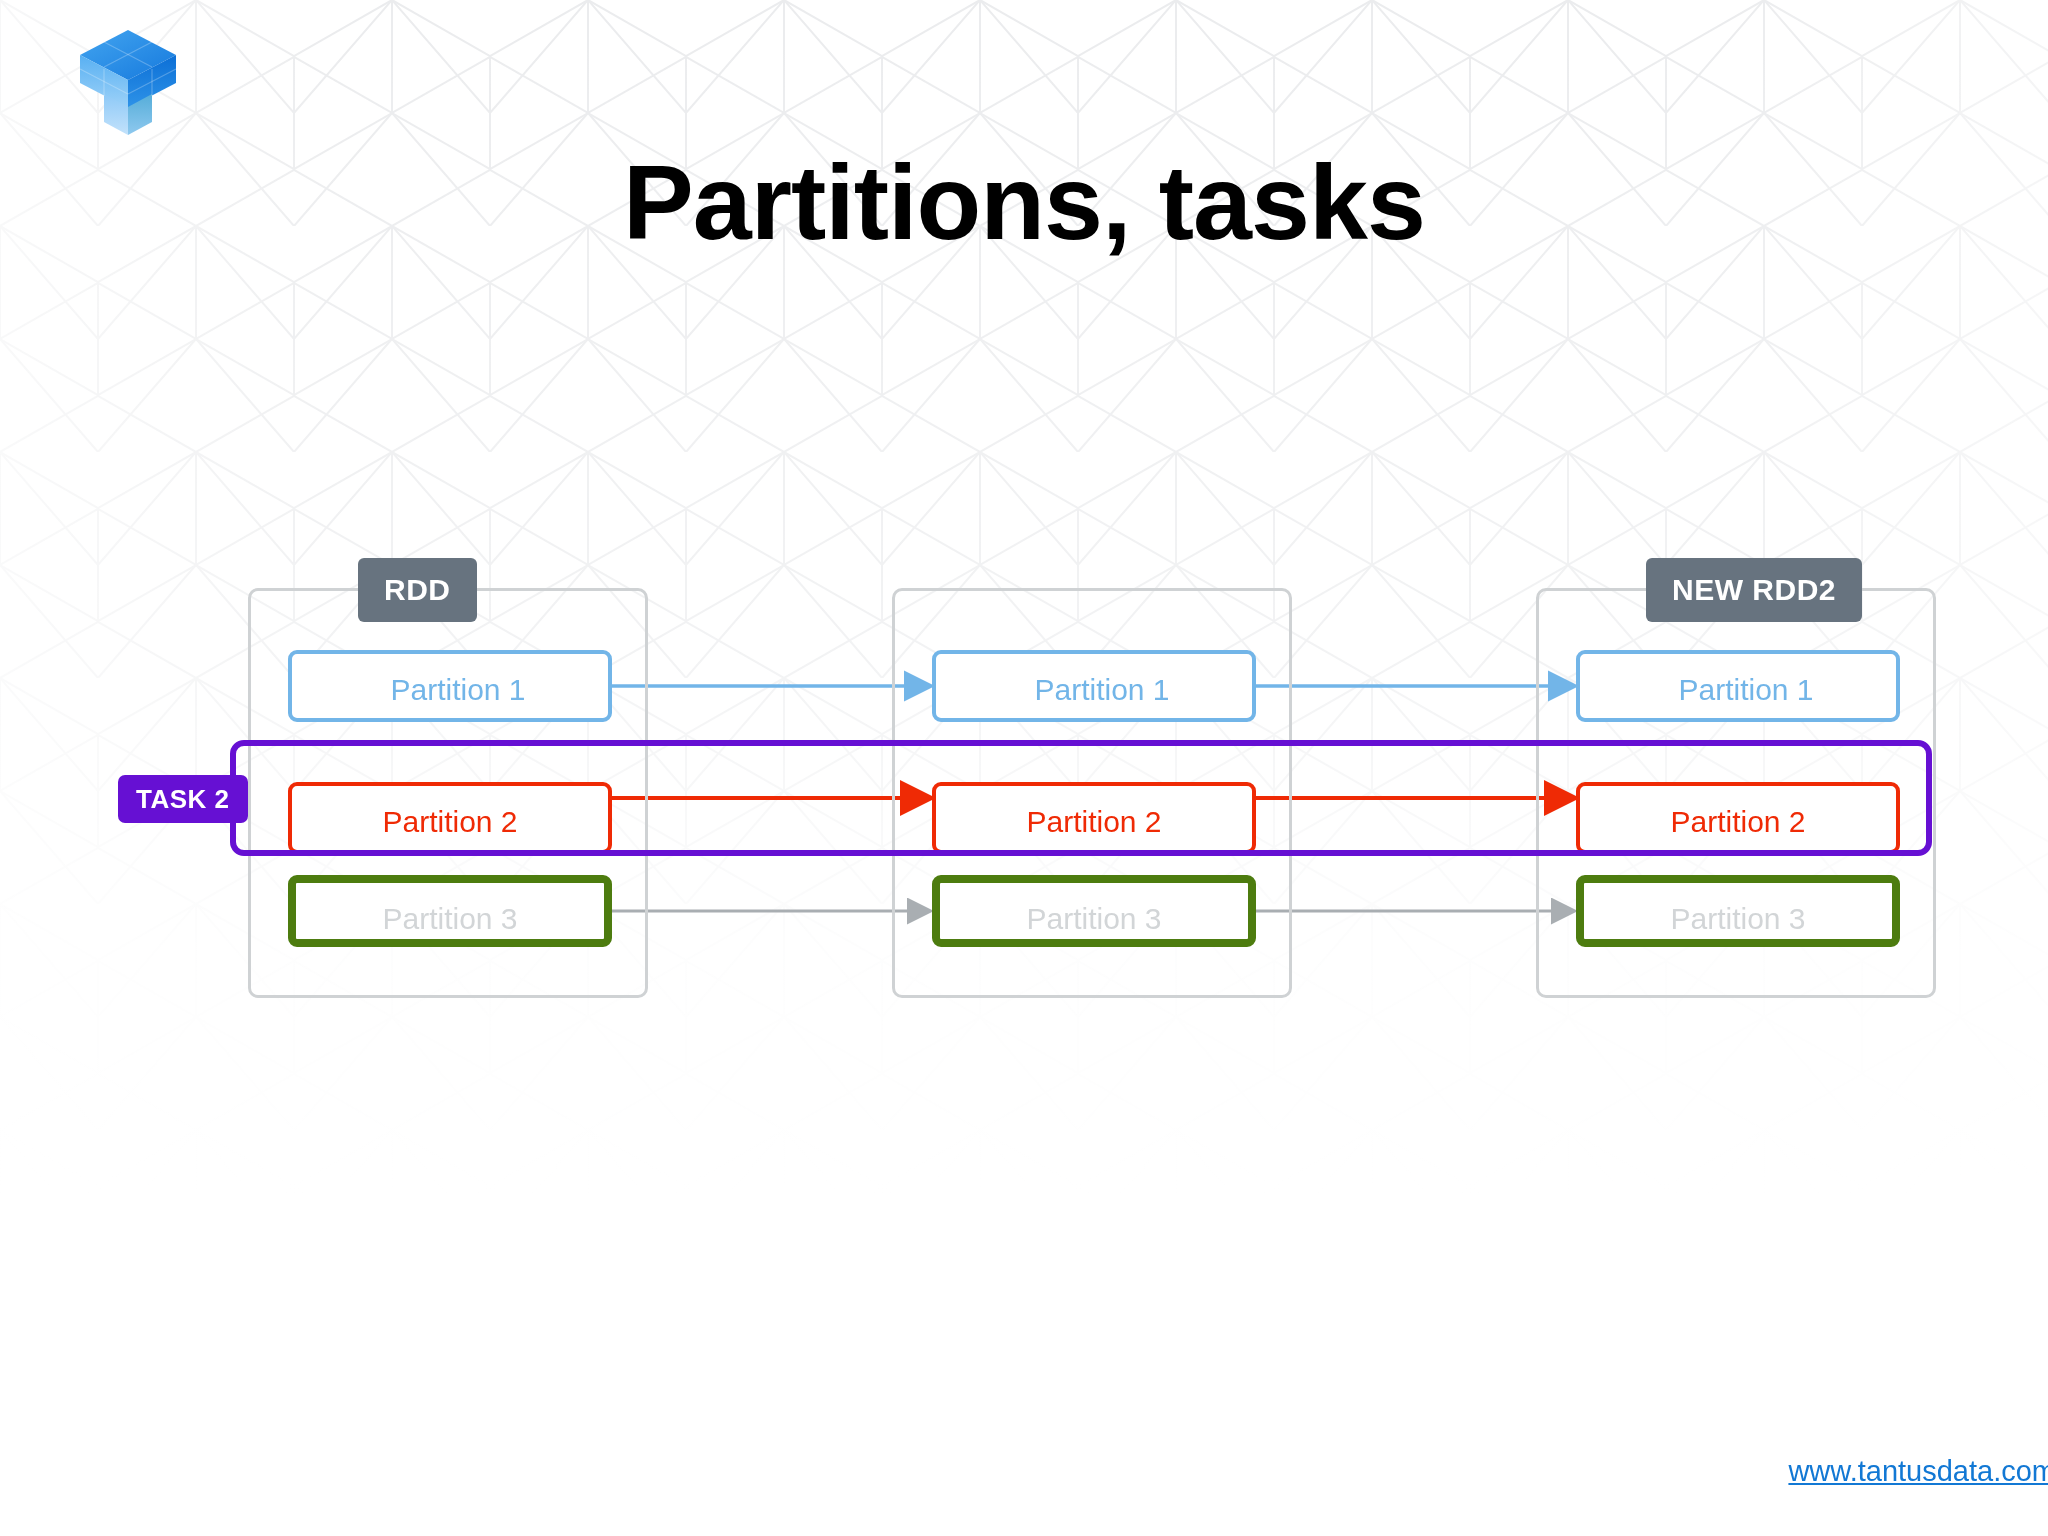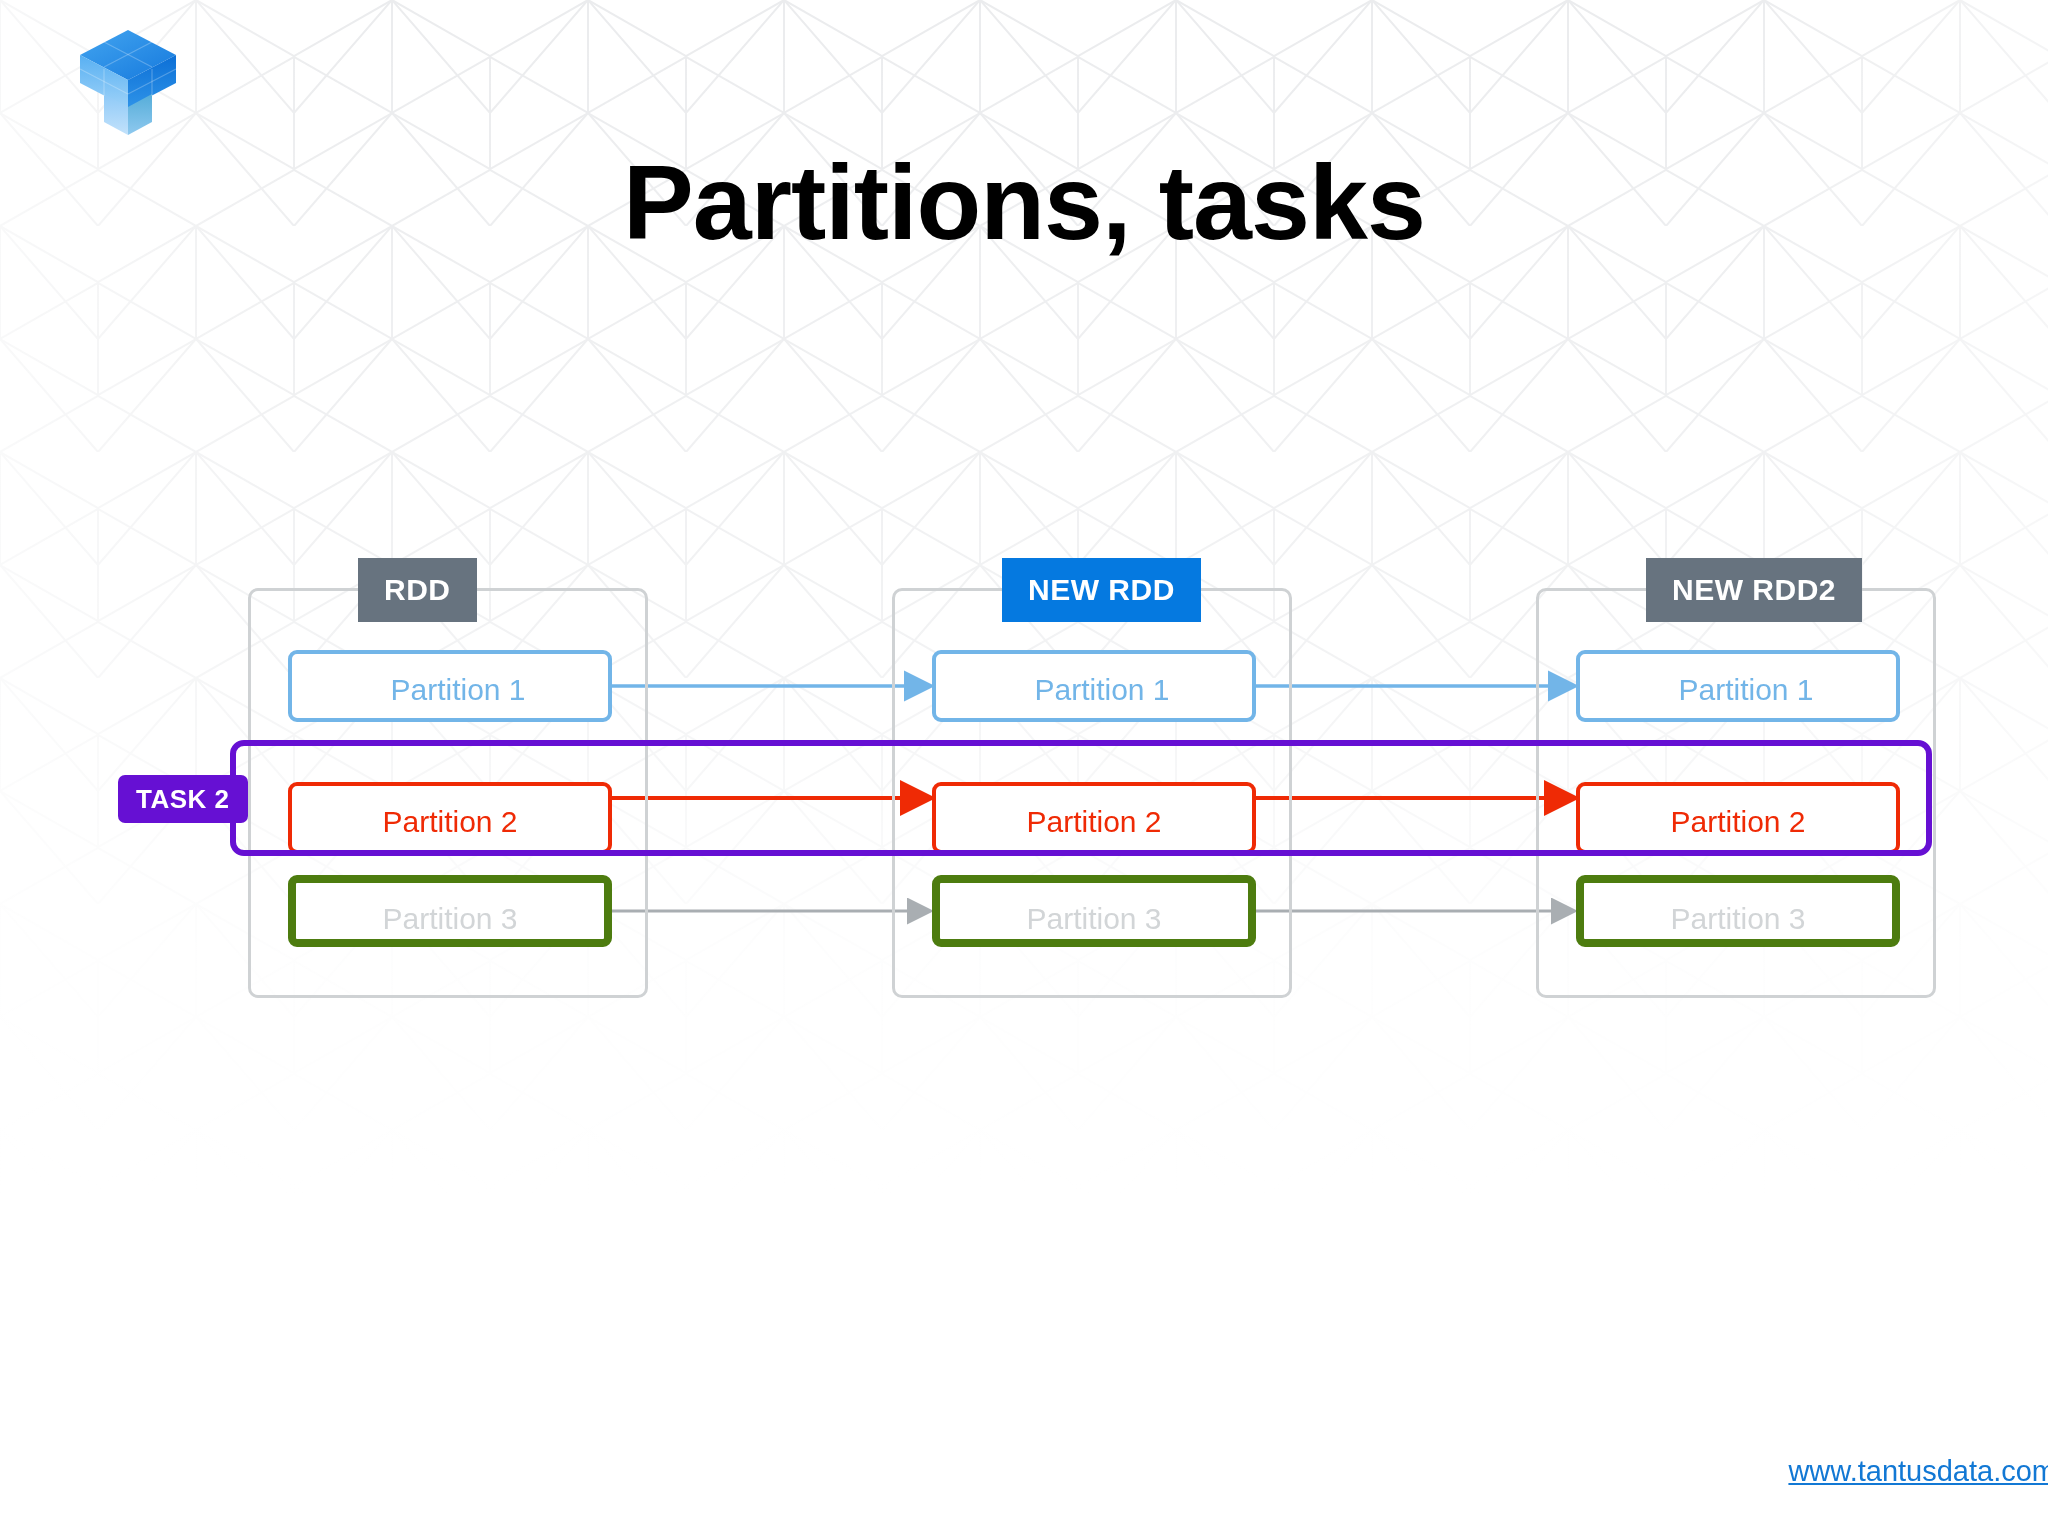--- a/index.html
+++ b/index.html
@@ -69,21 +69,21 @@
   }
   #group-0 { left: 248px; }
   #group-1 { left: 892px; }
   #group-2 { left: 1536px; }
 
   .rdd-badge {
     position: absolute;
     top: 558px;
     height: 64px;
     line-height: 64px;
-    border-radius: 0;
+    border-radius: 6px;
     color: #ffffff;
     font-size: 30px;
     font-weight: bold;
     text-align: center;
     padding: 0 26px;
     box-sizing: border-box;
     white-space: nowrap;
     letter-spacing: 0.5px;
   }
   #badge-0 { left: 358px; background: #67737f; }
@@ -285,19 +285,18 @@
     <div class="partition style-gray p-row2 p-col1">Partition 3</div>
 
     <div class="partition style-blue p-row0 p-col2">Partition 1</div>
     <div class="partition style-red p-row1 p-col2">Partition 2</div>
     <div class="partition style-gray p-row2 p-col2">Partition 3</div>
 
     <div id="task-highlight"></div>
     <div id="task-badge">TASK 2</div>
 
     <div class="rdd-badge" id="badge-0">RDD</div>
-    <div class="rdd-badge" id="badge-1">NEW RDD</div>
     <div class="rdd-badge" id="badge-2">NEW RDD2</div>
   </div>
 
   <a id="footer-link" href="#">www.tantusdata.com</a>
 
 </div>
 
 </body></html>

